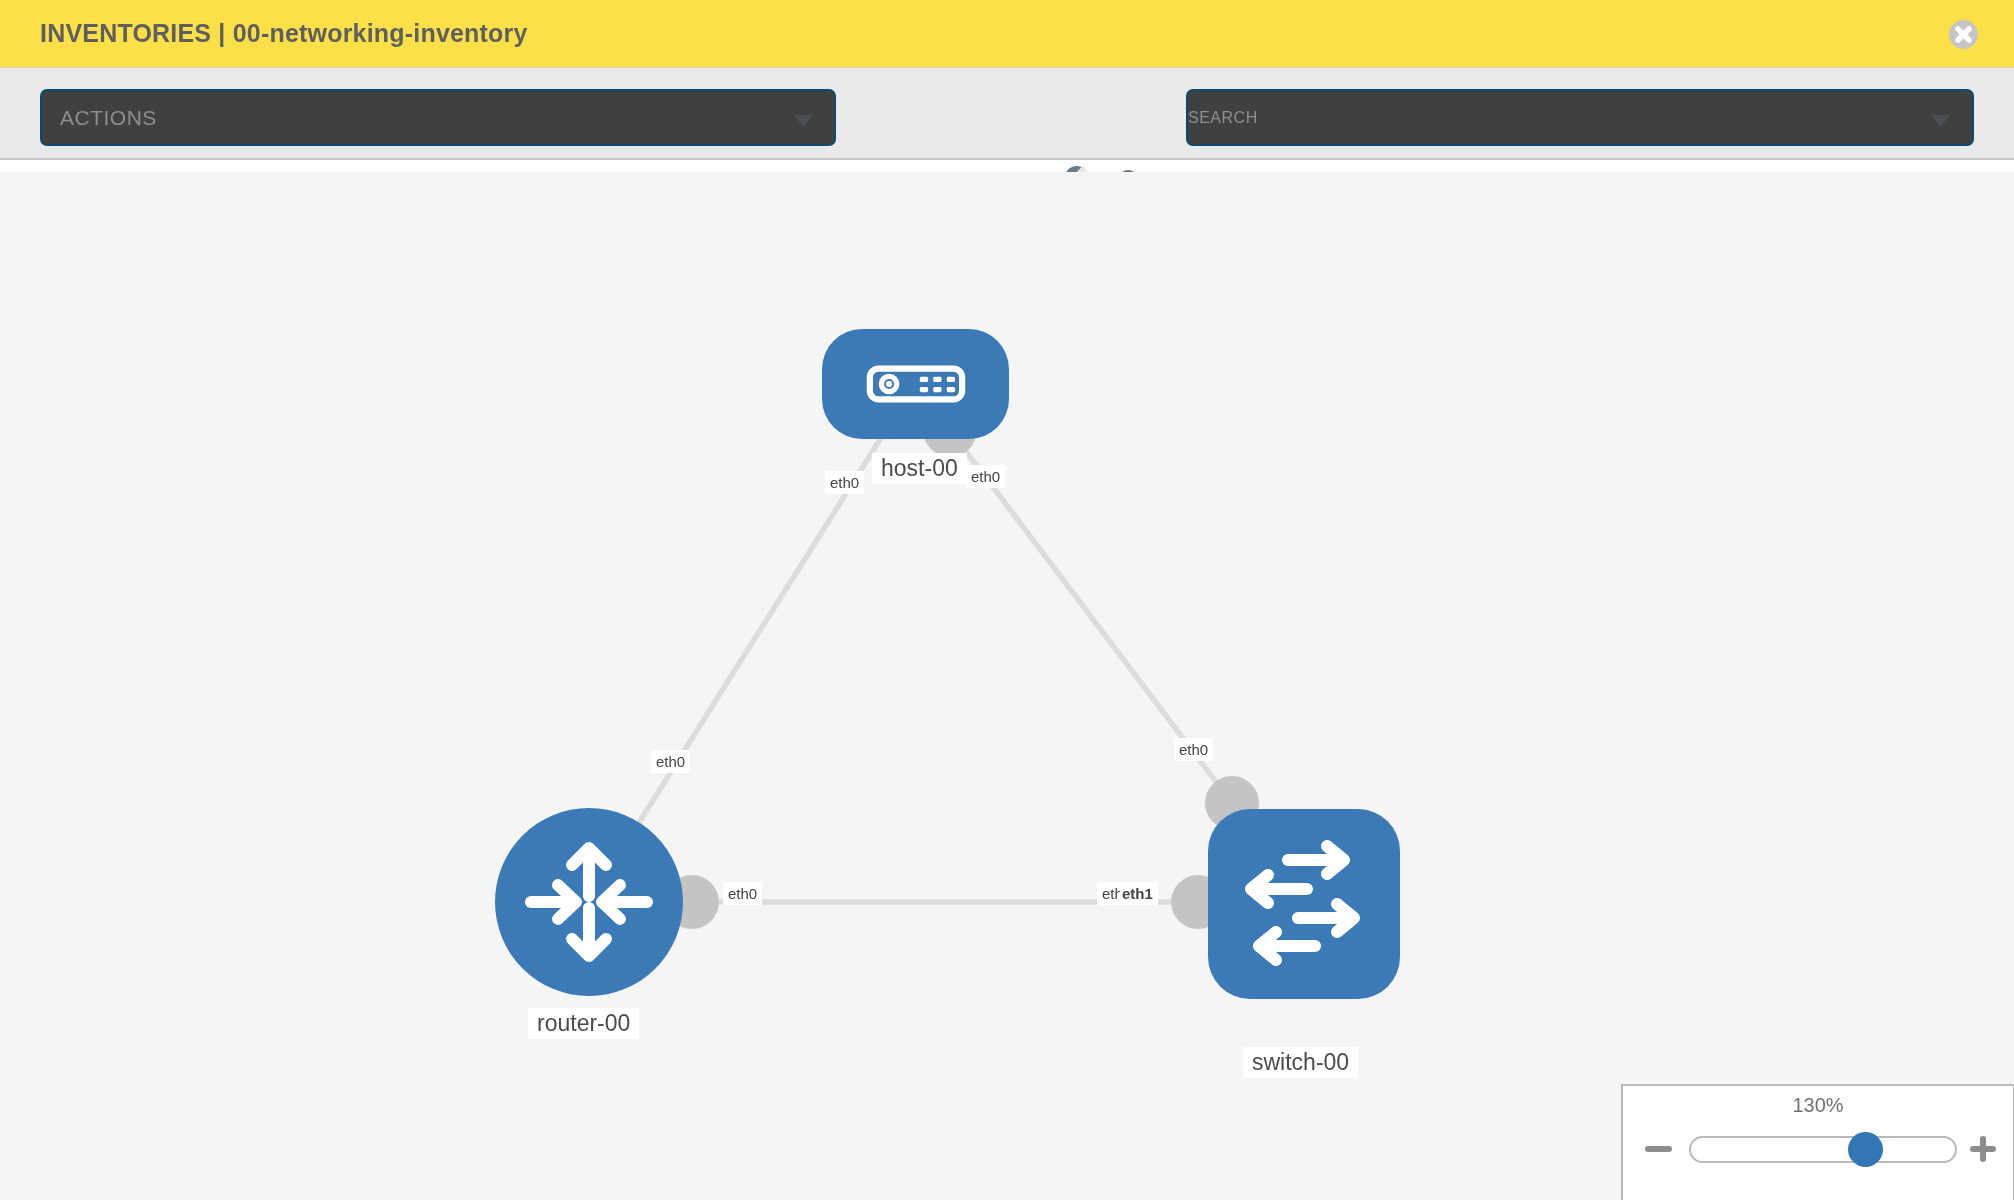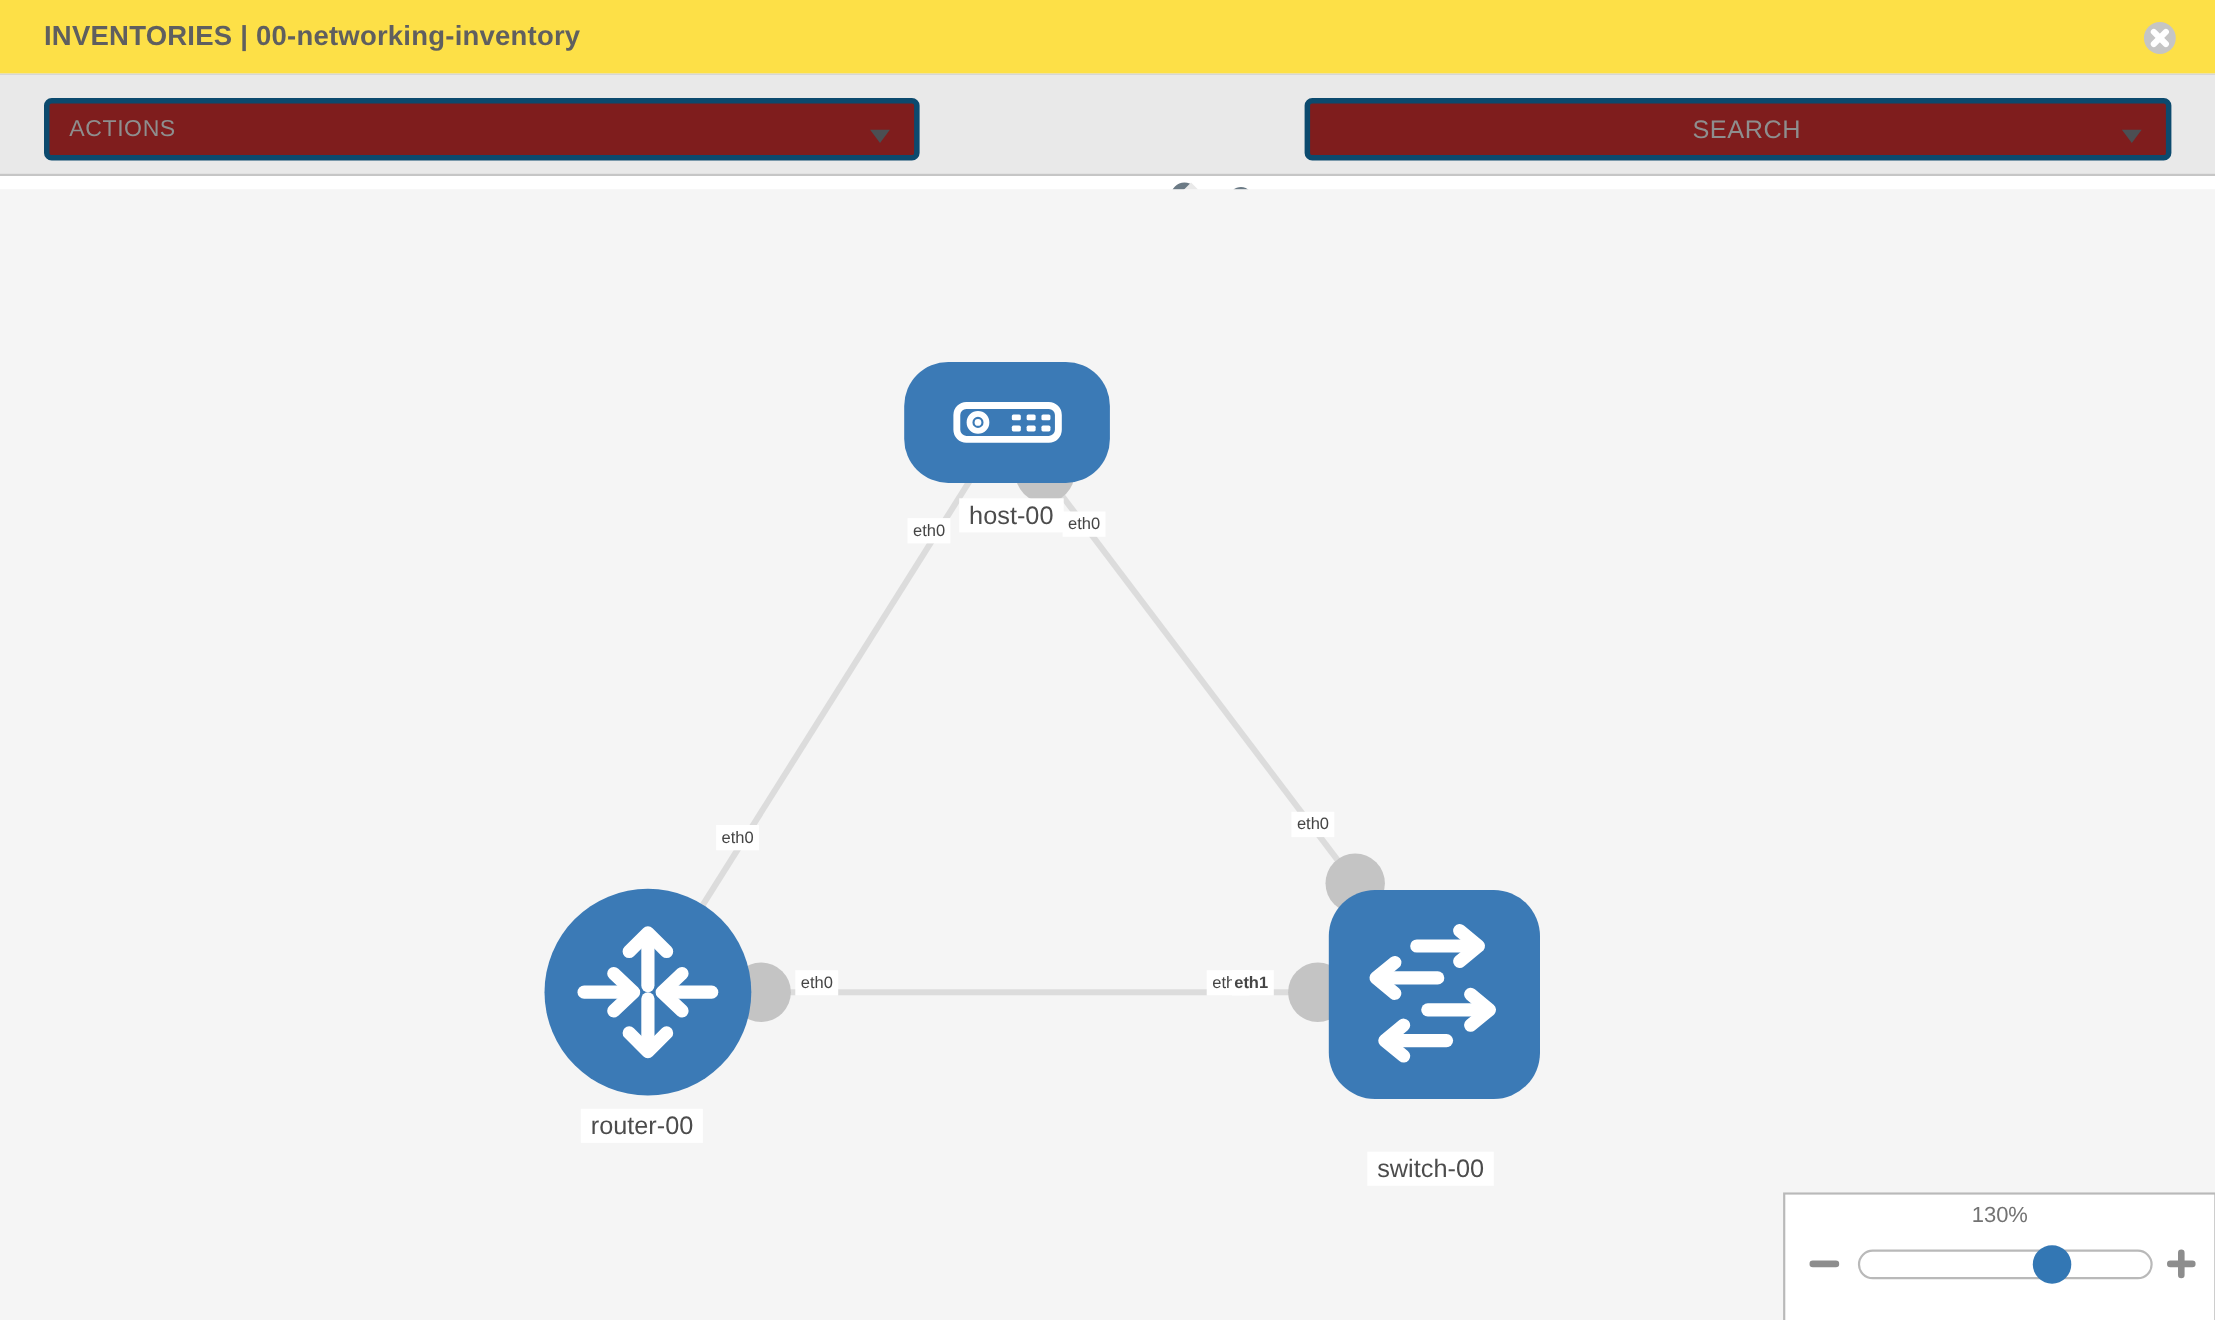--- a/index.html
+++ b/index.html
@@ -8,26 +8,26 @@
 
   
   .header { position:absolute; left:0; top:0; width:2014px; height:67px; background:#fde047; }
   .header .title { position:absolute; left:40px; top:0; height:67px; line-height:67px;
     font-size:25px; font-weight:bold; color:#5f5f5f; letter-spacing:.2px; }
   .close-btn { position:absolute; right:35px; top:19px; width:31px; height:31px; cursor:pointer; }
 
   
   .toolbar { position:absolute; left:0; top:67px; width:2014px; height:93px;
     background:#e9e9e9; border-top:1px solid #d2d2d2; border-bottom:2px solid #c6c6c6; }
-  .selectbox { position:absolute; top:21px; height:57px; background:#7f1d1d;
-    border:5px solid #0c4a6e; border-radius:7px; display:flex; align-items:center; }
+  .selectbox { position:absolute; top:21px; height:57px; background:#404040;
+    border:2px solid #0c4a6e; border-radius:7px; display:flex; align-items:center; }
   .selectbox .sel-label { padding-left:18px; font-size:21px; color:#8e8e8e; letter-spacing:.5px; }
   .selectbox input { border:none; outline:none; background:transparent; flex:1;
-    padding-left:16px; font-size:23px; color:#8e8e8e; letter-spacing:.5px;
-    font-family:"Liberation Sans", sans-serif;text-align:center; }
+    font-size:16px; color:#8e8e8e; letter-spacing:.5px;
+    font-family:"Liberation Sans", sans-serif; }
   .selectbox input::placeholder { color:#8e8e8e; opacity:1; }
   .caret { position:absolute; right:22px; top:24px; width:0; height:0;
     border-left:9px solid transparent; border-right:9px solid transparent;
     border-top:12px solid #4b4f53; }
   .box-actions { left:40px; width:796px; }
   .box-search { left:1186px; width:788px; }
   .tool-icon { position:absolute; top:94px; cursor:pointer; }
   .icon-wrench { left:1043px; }
   .icon-key { left:1112px; }
 

